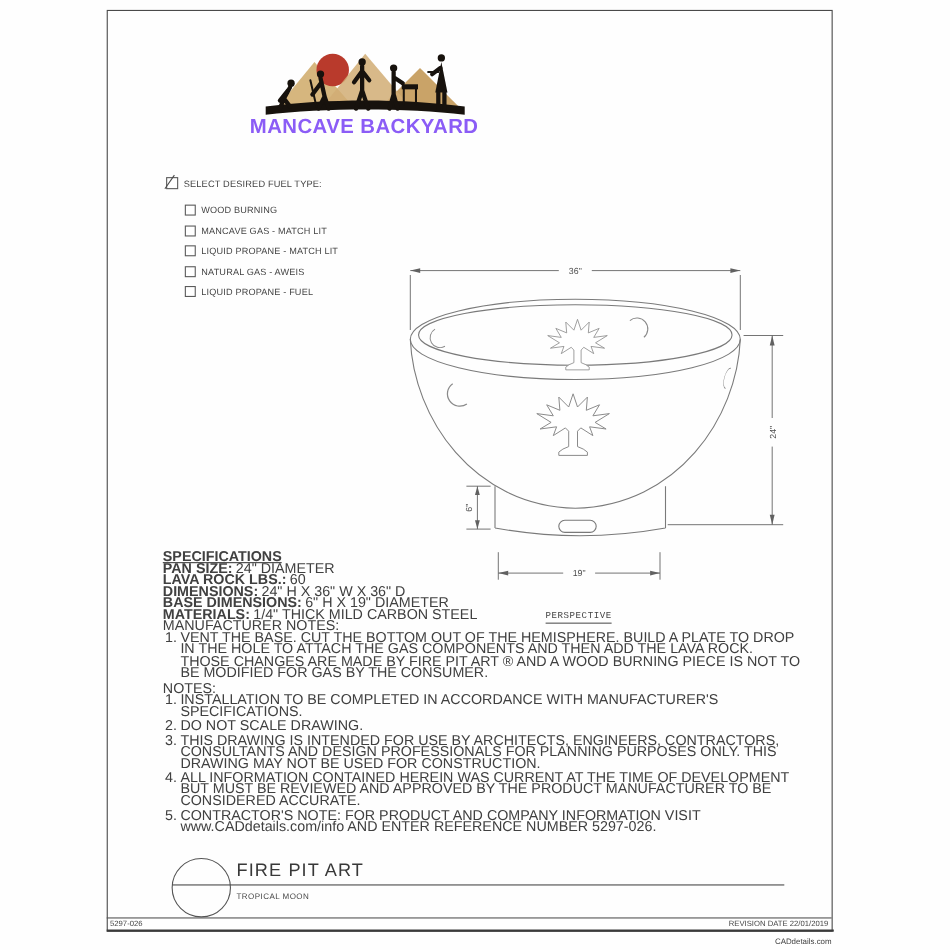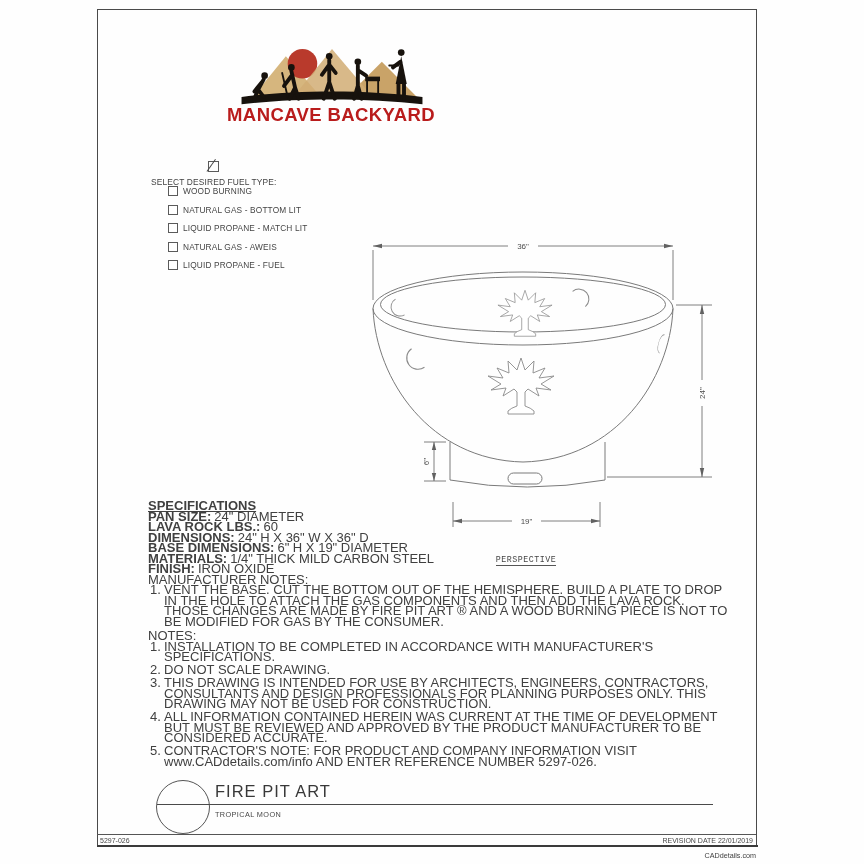--- a/index.html
+++ b/index.html
@@ -4,25 +4,25 @@
 <style>
   html,body{margin:0;padding:0;background:#ffffff;}
   .canvas{position:relative;width:864px;height:864px;background:#fefefe;overflow:hidden;
           font-family:"Liberation Sans", sans-serif;color:#3f3f3f;}
   .abs{position:absolute;}
   .border-rect{left:97px;top:9px;width:658px;height:836px;border:1.6px solid #4a4a4a;}
   .border-bottom-heavy{left:97px;top:844.5px;width:661px;height:2.2px;background:#3a3a3a;}
 
   
   .brand-text{left:224px;top:104px;width:214px;text-align:center;font-size:18.5px;font-weight:bold;
-              color:#b91c1c;letter-spacing:.4px;white-space:nowrap;}
+              color:#8b5cf6;letter-spacing:.4px;white-space:nowrap;}
 
   
   .fuel-head{left:151px;top:161px;display:flex;align-items:center;gap:5px;font-size:8.4px;
-             letter-spacing:.15px;color:#424242;flex-direction:column;}
+             letter-spacing:.15px;color:#424242;}
   .cbx{width:9px;height:9px;border:1px solid #5a5a5a;background:#fff;position:relative;flex:0 0 auto;}
   .cbx.small{width:8px;height:8px;}
   .cbx .slash{position:absolute;left:-2px;top:9px;width:15px;height:1.2px;background:#4a4a4a;
               transform:rotate(-55deg);transform-origin:left center;}
   .fuel-opts{left:168px;top:182px;}
   .fuel-row{display:flex;align-items:center;gap:5px;height:18.5px;font-size:8.3px;
             letter-spacing:.15px;color:#454545;}
 
   
   svg text{font-family:"Liberation Sans", sans-serif;}
@@ -92,21 +92,21 @@
       </span>
     <span>SELECT DESIRED FUEL TYPE:</span>
   </div>
   <div class="abs fuel-opts">
     <div class="fuel-row">
       <span class="cbx small"></span>
       <span>WOOD BURNING</span>
     </div>
     <div class="fuel-row">
       <span class="cbx small"></span>
-      <span>NATURAL GAS - BOTTOM LIT</span>
+      <span>MANCAVE GAS - MATCH LIT</span>
     </div>
     <div class="fuel-row">
       <span class="cbx small"></span>
       <span>LIQUID PROPANE - MATCH LIT</span>
     </div>
     <div class="fuel-row">
       <span class="cbx small"></span>
       <span>NATURAL GAS - AWEIS</span>
     </div>
     <div class="fuel-row">
@@ -172,21 +172,20 @@
     <span>PERSPECTIVE</span>
   </div>
 
   <div class="abs specs">
     <div class="h">SPECIFICATIONS</div>
     <div><span class="lab">PAN SIZE:</span><span>24" DIAMETER</span></div>
     <div><span class="lab">LAVA ROCK LBS.:</span><span>60</span></div>
     <div><span class="lab">DIMENSIONS:</span><span>24" H X 36" W X 36" D</span></div>
     <div><span class="lab">BASE DIMENSIONS:</span><span>6" H X 19" DIAMETER</span></div>
     <div><span class="lab">MATERIALS:</span><span>1/4" THICK MILD CARBON STEEL</span></div>
-    <div><span class="lab">FINISH:</span><span>IRON OXIDE</span></div>
     <div>MANUFACTURER NOTES:</div>
     <ol class="nlist">
       <li>VENT THE BASE. CUT THE BOTTOM OUT OF THE HEMISPHERE. BUILD A PLATE TO DROP IN THE HOLE TO ATTACH THE GAS COMPONENTS AND THEN ADD THE LAVA ROCK. THOSE CHANGES ARE MADE BY FIRE PIT ART ® AND A WOOD BURNING PIECE IS NOT TO BE MODIFIED FOR GAS BY THE CONSUMER.</li>
     </ol>
     <div class="notes-h">NOTES:</div>
     <ol class="nlist">
       <li>INSTALLATION TO BE COMPLETED IN ACCORDANCE WITH MANUFACTURER'S SPECIFICATIONS.</li>
       <li>DO NOT SCALE DRAWING.</li>
       <li>THIS DRAWING IS INTENDED FOR USE BY ARCHITECTS, ENGINEERS, CONTRACTORS, CONSULTANTS AND DESIGN PROFESSIONALS FOR PLANNING PURPOSES ONLY.  THIS DRAWING MAY NOT BE USED FOR CONSTRUCTION.</li>
       <li>ALL INFORMATION CONTAINED HEREIN WAS CURRENT AT THE TIME OF DEVELOPMENT BUT MUST BE REVIEWED AND APPROVED BY THE PRODUCT MANUFACTURER TO BE CONSIDERED ACCURATE.</li>

